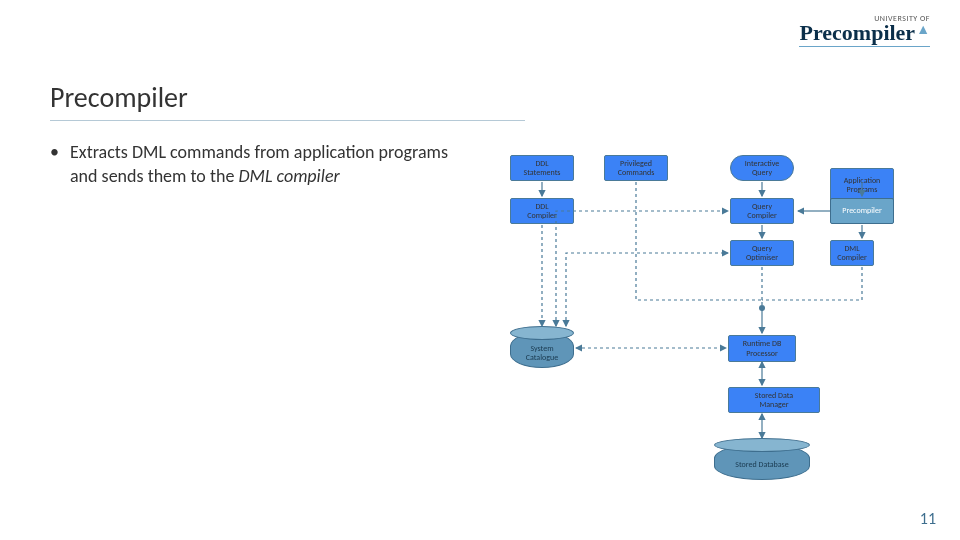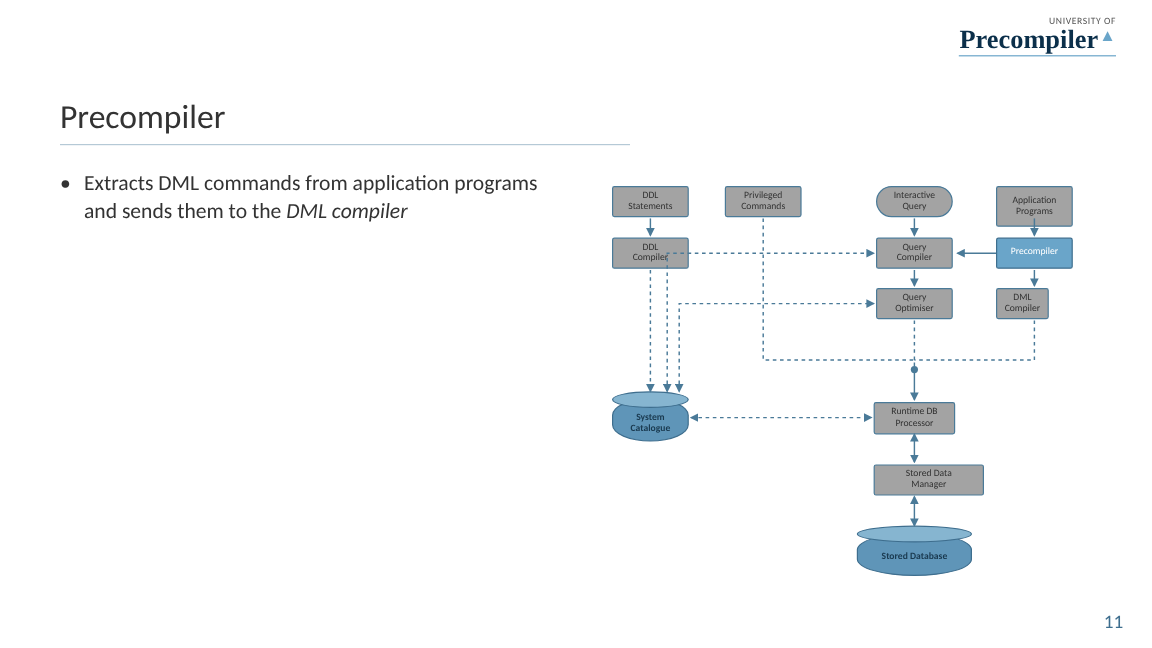--- a/index.html
+++ b/index.html
@@ -100,34 +100,33 @@
     position: absolute;
     box-sizing: border-box;
     text-align: center;
     font-size: 8px;
     line-height: 1.15;
     display: flex;
     align-items: center;
     justify-content: center;
     padding: 2px 4px;
     border: 1.5px solid #4a7a98;
-    background: #a3a3a3;
+    background: #3b82f6;
     border-radius: 2px;
   }
   .node.highlight {
     background: #6aa5c9;
     border-color: #3e6e8e;
     color: #fff;
   }
   .cyl {
     position: absolute;
     text-align: center;
     font-size: 8px;
     line-height: 1.15;
-    font-weight: bold;
   }
   .cyl .body {
     position: absolute;
     left: 0; right: 0;
     background: #5f95b8;
     border: 1px solid #3e6e8e;
     border-radius: 50% / 14px;
   }
   .cyl .top {
     position: absolute;
@@ -181,21 +180,21 @@
   <div class="bullet-text">
     <span>Extracts DML commands from application programs and sends them to the </span><em>DML compiler</em>
   </div>
 </div>
 
 <div class="diagram">
 
   <div class="node" style="left:30px;  top:15px; width:64px; height:26px;">DDL<br>Statements</div>
   <div class="node" style="left:124px; top:15px; width:64px; height:26px;">Privileged<br>Commands</div>
   <div class="node" style="left:250px; top:15px; width:64px; height:26px;border-radius:13px;">Interactive<br>Query</div>
-  <div class="node" style="left:350px; top:15px; width:64px; height:34px;">Application<br>Programs</div>
+  <div class="node" style="left:350px; top:28px; width:64px; height:34px;">Application<br>Programs</div>
 
   <div class="node" style="left:30px;  top:58px; width:64px; height:26px;">DDL<br>Compiler</div>
   <div class="node" style="left:250px; top:58px; width:64px; height:26px;">Query<br>Compiler</div>
   <div class="node highlight" style="left:350px; top:58px; width:64px; height:26px;">Precompiler</div>
 
   <div class="node" style="left:250px; top:100px; width:64px; height:26px;">Query<br>Optimiser</div>
   <div class="node" style="left:350px; top:100px; width:44px; height:26px;">DML<br>Compiler</div>
 
   <div class="cyl" style="left:30px; top:188px; width:64px; height:40px;">
     <div class="body" style="top:4px; bottom:0;"></div>

